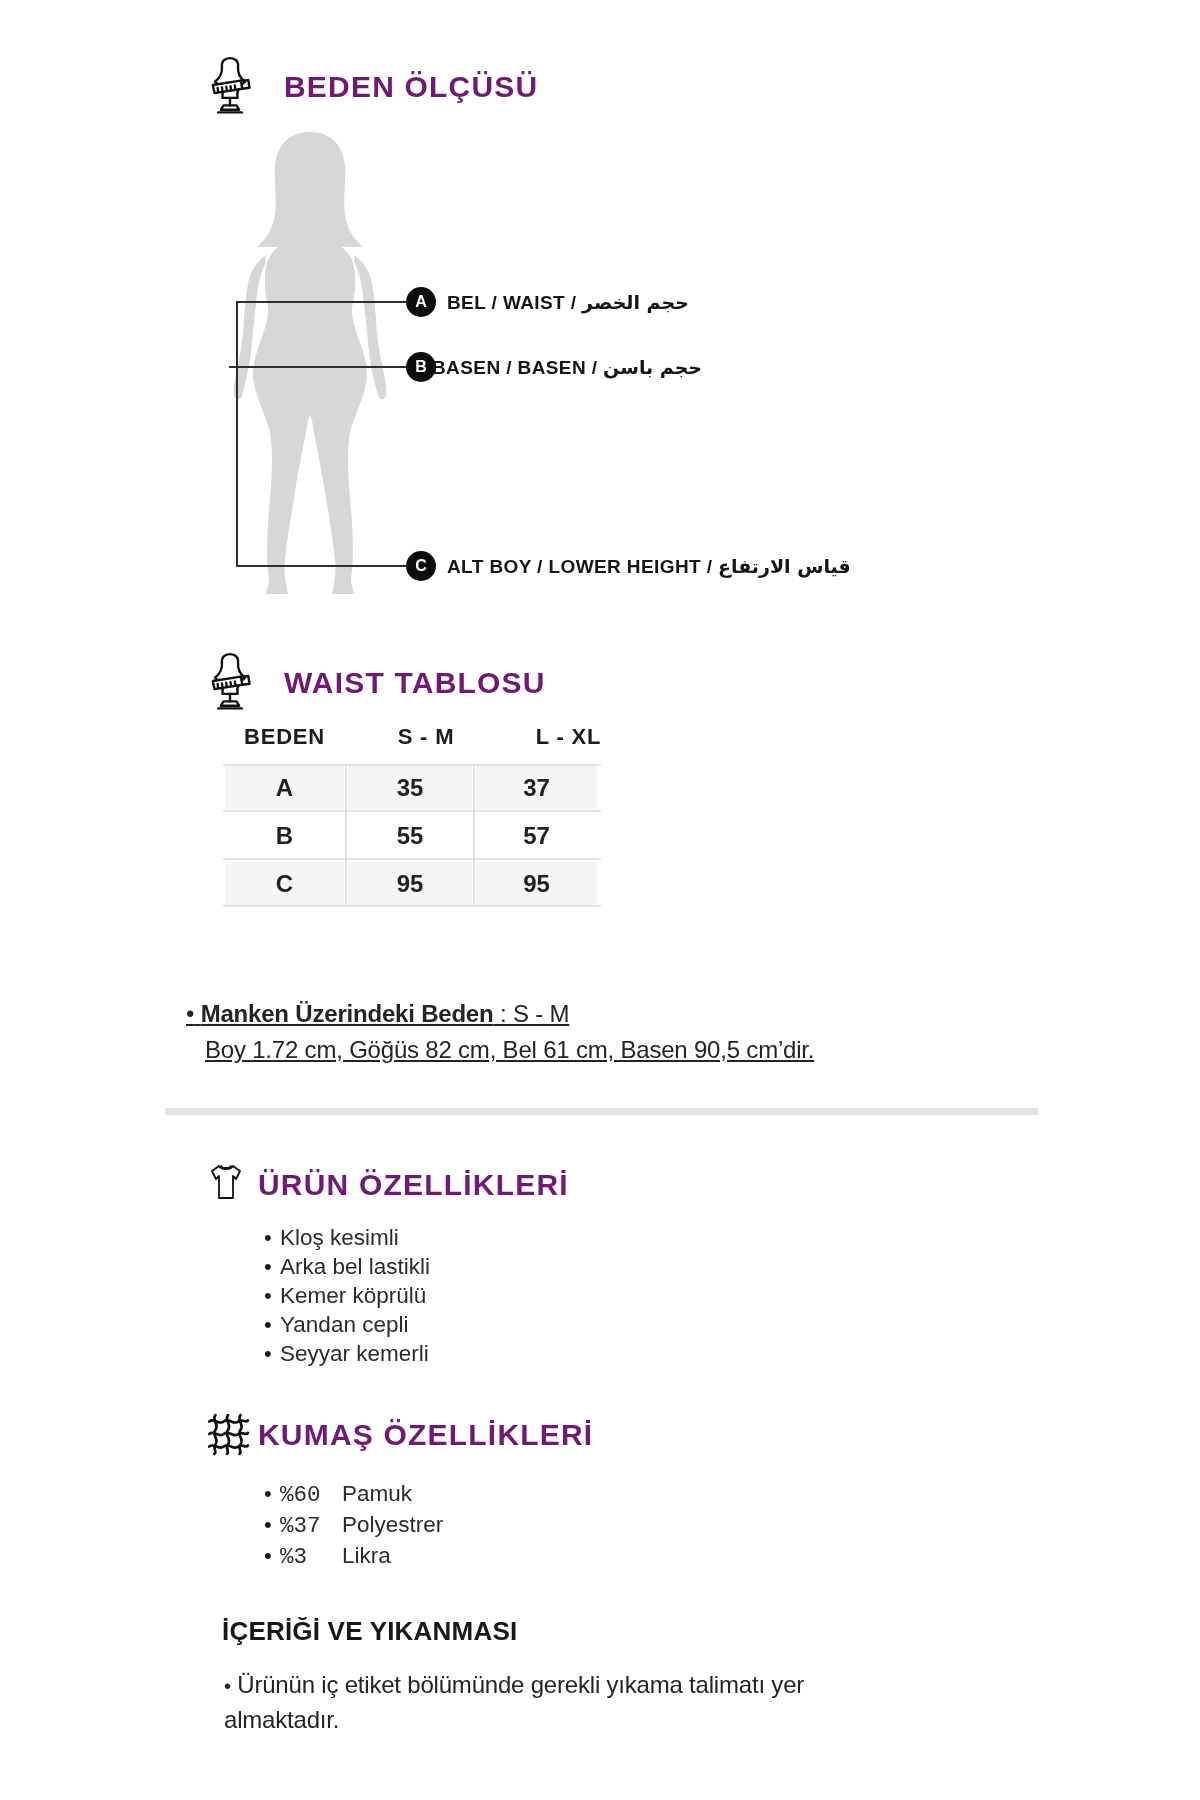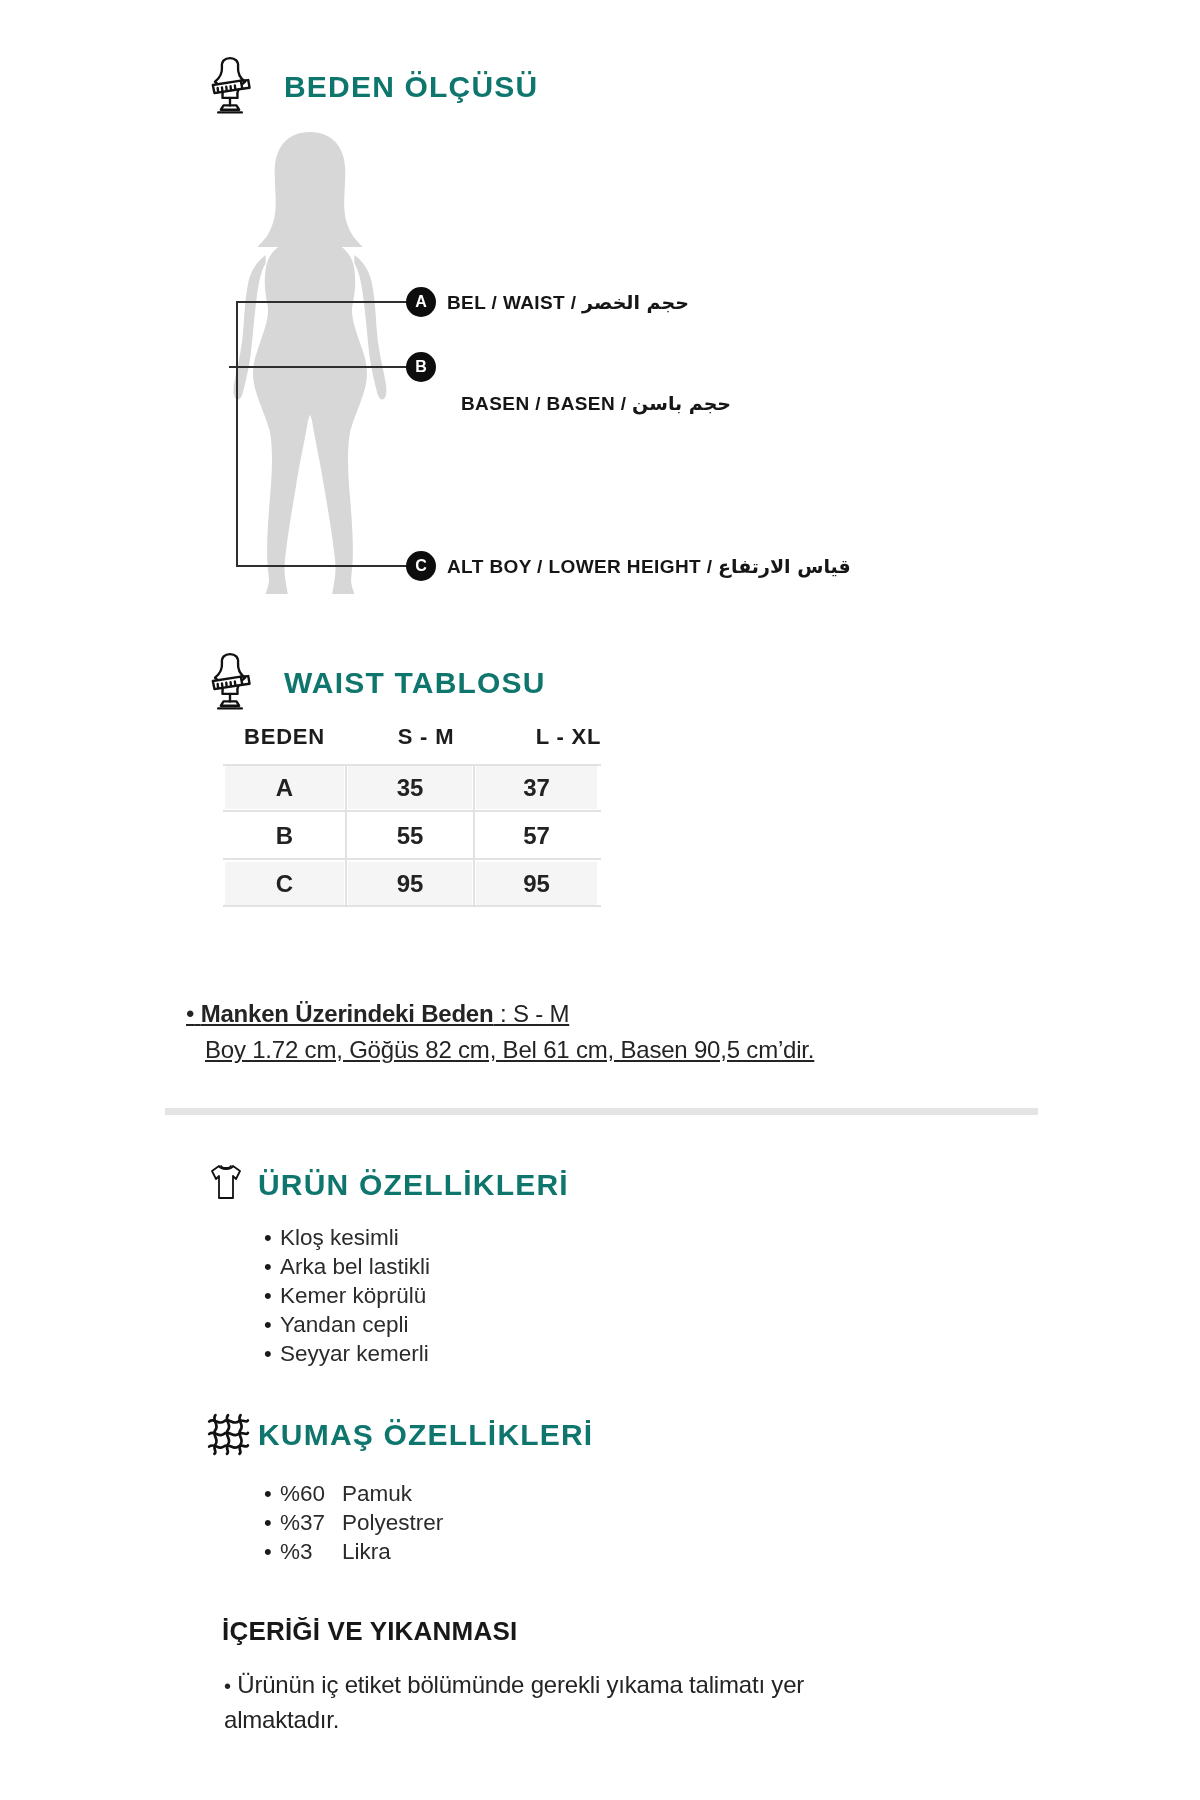--- a/index.html
+++ b/index.html
@@ -1,21 +1,21 @@
 <!DOCTYPE html>
 <html lang="tr"><head>
 <meta charset="utf-8">
 <style>
   html,body{margin:0;padding:0;background:#ffffff;}
   body{font-family:"Liberation Sans","DejaVu Sans",sans-serif;color:#1b1b1b;}
   #page{position:relative;width:1200px;height:1800px;background:#fff;overflow:hidden;}
   .abs{position:absolute;}
 
   
-  .sec-title{font-weight:700;font-size:30px;letter-spacing:1.2px;color:#0f766e;white-space:nowrap;}
+  .sec-title{font-weight:700;font-size:30px;letter-spacing:1.2px;color:#701a75;white-space:nowrap;}
   .icon-box svg{display:block;}
 
   
   .mline{background:#2e2e2e;}
   .mcircle{width:30px;height:30px;border-radius:50%;background:#0d0d0d;color:#fff;
            font-weight:700;font-size:16px;text-align:center;line-height:30px;}
   .mlabel{font-weight:700;font-size:19px;letter-spacing:0.4px;color:#161616;white-space:nowrap;height:26px;line-height:26px;}
   .mlabel .ar{font-family:"DejaVu Sans",sans-serif;font-weight:700;}
 
   
@@ -31,21 +31,21 @@
   
   .plain{font-size:24px;color:#242424;letter-spacing:-0.2px;}
   .plain b{font-weight:700;}
 
   .divider{background:#e4e4e4;}
 
   
   .blist{list-style:none;margin:0;padding:0;}
   .blist li{display:flex;align-items:baseline;font-size:22.5px;color:#2b2b2b;line-height:29px;}
   .blist .dot{width:16px;font-size:22px;color:#1a1a1a;}
-  .fab-pct{display:inline-block;min-width:62px;}
+  .fab-pct{display:inline-block;min-width:62px;font-family:Liberation Mono, monospace;}
 
   .care-title{font-weight:700;font-size:26px;letter-spacing:0.2px;color:#181818;}
   .care-text{font-size:24px;color:#242424;line-height:33px;letter-spacing:-0.2px;max-width:655px;}
   .care-text .dot{font-size:20px;}
 </style>
 </head>
 <body>
 
 <div id="page">
 
@@ -73,21 +73,21 @@
 
   <div class="abs mline" style="left:236px;top:301px;width:2px;height:266px;"></div>
   <div class="abs mline" style="left:237px;top:301px;width:171px;height:2px;"></div>
   <div class="abs mline" style="left:229px;top:366px;width:179px;height:2px;"></div>
   <div class="abs mline" style="left:237px;top:565px;width:171px;height:2px;"></div>
 
   <div class="abs mcircle" style="left:406px;top:287px;">A</div>
   <div class="abs mlabel" style="left:447px;top:289px;"><span>BEL / WAIST / </span><span class="ar">حجم الخصر</span></div>
 
   <div class="abs mcircle" style="left:406px;top:352px;">B</div>
-  <div class="abs mlabel" style="left:461px;top:354px;margin-top:36px;"><span>BASEN  / BASEN / </span><span class="ar">حجم باسن</span></div>
+  <div class="abs mlabel" style="left:432px;top:354px;"><span>BASEN  / BASEN / </span><span class="ar">حجم باسن</span></div>
 
   <div class="abs mcircle" style="left:406px;top:551px;">C</div>
   <div class="abs mlabel" style="left:447px;top:553px;"><span>ALT BOY  / LOWER HEIGHT / </span><span class="ar">قياس الارتفاع</span></div>
 
   <div class="abs icon-box" style="left:204px;top:652px;">
     <svg width="52" height="58" viewBox="0 0 48 54" fill="none" stroke="#111" stroke-width="2.2" stroke-linejoin="round" stroke-linecap="round">
       <path d="M24,2 C19,2 16,5 16.5,10 C17,16 14,21 10,24 C16,28 18,33 17,39 L31,39 C30,33 32,28 38,24 C34,21 31,16 31.5,10 C32,5 29,2 24,2 Z"></path>
       <path d="M8,27 L34,23 L35.5,30.5 L9.5,34.5 Z" fill="#fff"></path>
       <path d="M34,23 L41,22.4 L42.2,29.6 L35.5,30.5"></path>
       <path d="M12.5,29.8 L13,33.6 M16.5,29.2 L17,33 M20.5,28.6 L21,32.4 M24.5,28 L25,31.8 M28.5,27.4 L29,31.2"></path>

